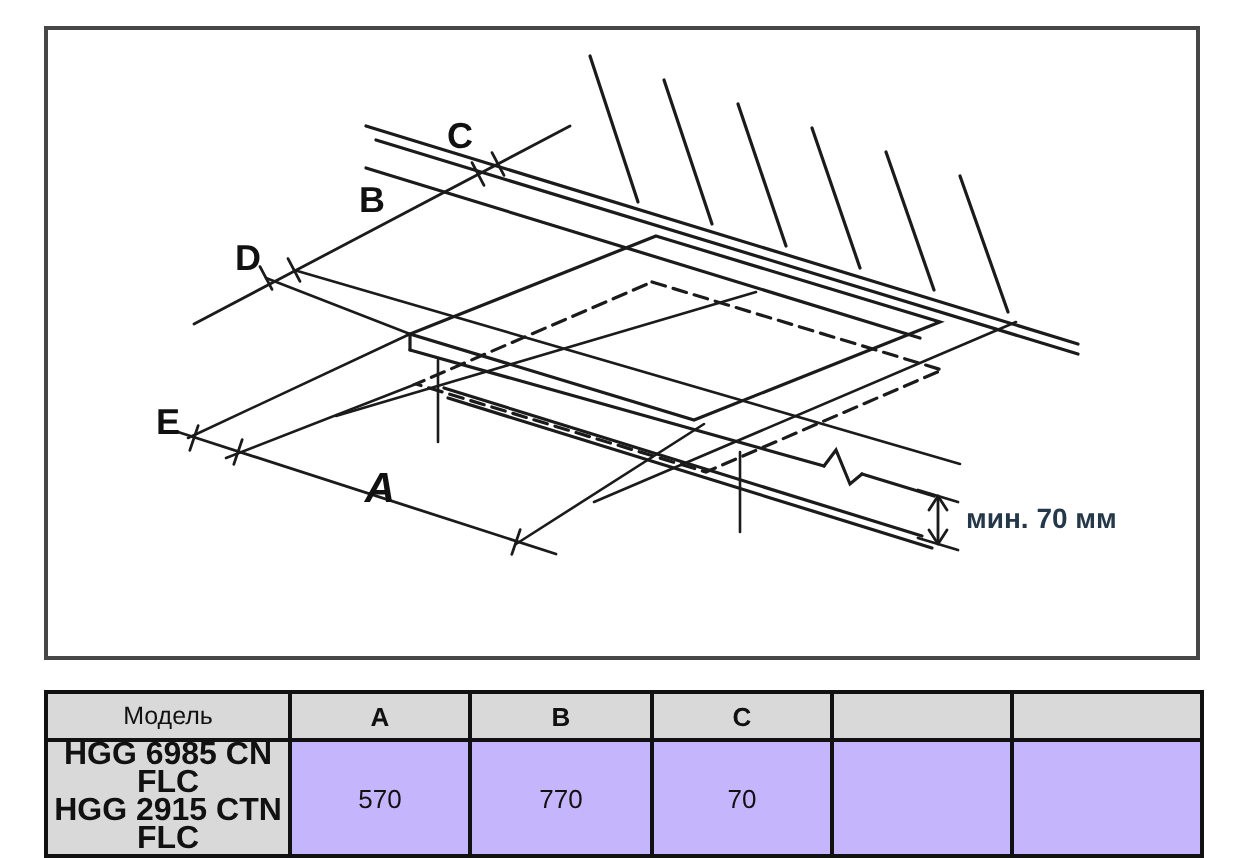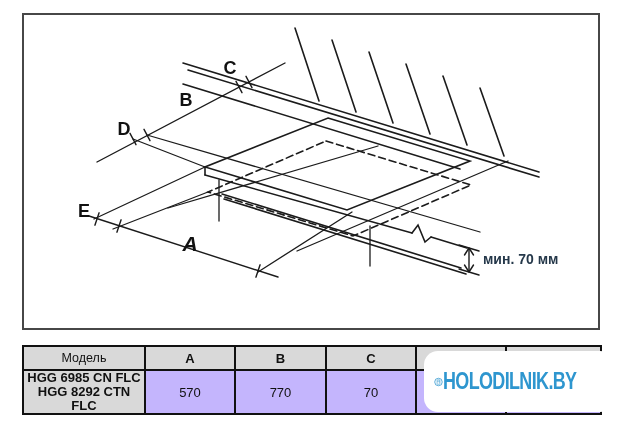--- a/index.html
+++ b/index.html
@@ -8,21 +8,21 @@
   .diagram-svg{position:absolute;left:0;top:0;}
   
   .spec-table{position:absolute;left:22px;top:345px;width:578px;border-collapse:collapse;
               table-layout:fixed;}
   .spec-table td,.spec-table th{border:1.5px solid #111;text-align:center;vertical-align:middle;
               padding:0;color:#111;overflow:hidden;}
   .spec-table .outer{border-width:2px;margin-top:44px;}
   .spec-table thead th{background:#d9d9d9;height:22px;font-size:13px;font-weight:bold;}
   .spec-table thead th.model-h{font-weight:normal;font-size:12.5px;}
   .spec-table tbody td{background:#c4b5fd;height:37px;font-size:13px;}
-  .spec-table tbody td.model-c{background:#d9d9d9;font-weight:bold;font-size:13px;line-height:14px;}
+  .spec-table tbody td.model-c{background:#d9d9d9;font-weight:bold;font-size:16px;line-height:14px;}
   
   .watermark{position:absolute;left:424px;top:351px;width:190px;height:61px;background:#fff;
              border-radius:14px;display:flex;align-items:center;padding-left:10px;
              box-sizing:border-box;z-index:5;}
   .wm-text{font-weight:bold;font-size:23px;letter-spacing:-0.8px;color:#2e96cf;
            transform:scaleX(0.78);transform-origin:left center;white-space:nowrap;}
   .dim-label{font-family:"Liberation Sans",sans-serif;font-weight:bold;font-size:18px;fill:#111;}
   .dim-label-a{font-family:"Liberation Sans",sans-serif;font-weight:bold;font-style:italic;
                font-size:21px;fill:#111;}
   .min-note{font-family:"Liberation Sans",sans-serif;font-weight:bold;font-size:14px;fill:#25384a;}
@@ -122,35 +122,25 @@
         <th class="outer">B</th>
         <th class="outer">C</th>
         <th class="outer"></th>
         <th class="outer"></th>
       </tr>
     </thead>
     <tbody>
       <tr>
         <td class="outer model-c">
           <div>HGG 6985 CN FLC</div>
-          <div>HGG 8292 CTN FLC</div>
+          <div>HGG 2915 CTN FLC</div>
         </td>
         <td class="outer">570</td>
         <td class="outer">770</td>
         <td class="outer">70</td>
         <td class="outer"></td>
         <td class="outer"></td>
       </tr>
     </tbody>
   </table>
 
-  <div class="watermark">
-    <svg width="30" height="30" viewBox="0 0 30 30">
-      <circle cx="15" cy="15" r="12.6" fill="none" stroke="#2e96cf" stroke-width="2.6"></circle>
-      <rect x="10.4" y="7.6" width="9.4" height="15" rx="1.6" fill="none" stroke="#2e96cf" stroke-width="1.9"></rect>
-      <line x1="10.4" y1="12.4" x2="19.8" y2="12.4" stroke="#2e96cf" stroke-width="1.7"></line>
-      <line x1="17.6" y1="9.2" x2="17.6" y2="11" stroke="#2e96cf" stroke-width="1.5"></line>
-      <line x1="17.6" y1="14.2" x2="17.6" y2="17.6" stroke="#2e96cf" stroke-width="1.5"></line>
-    </svg>
-    <div class="wm-text">HOLODILNIK.BY</div>
-  </div>
 
 </div>
 
 </body></html>

